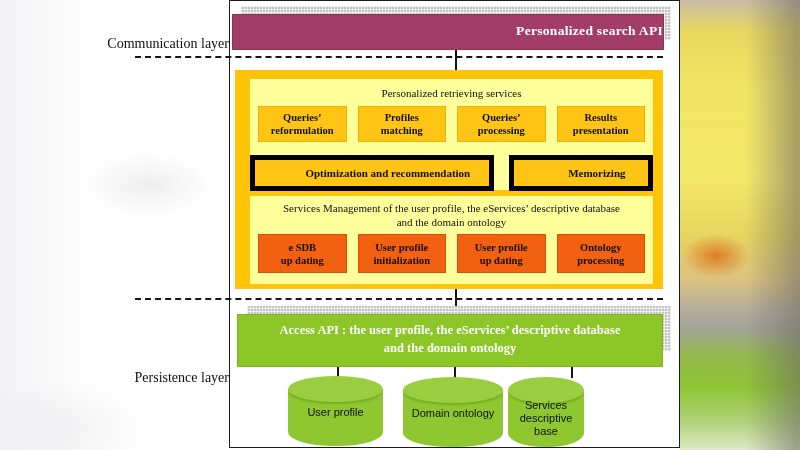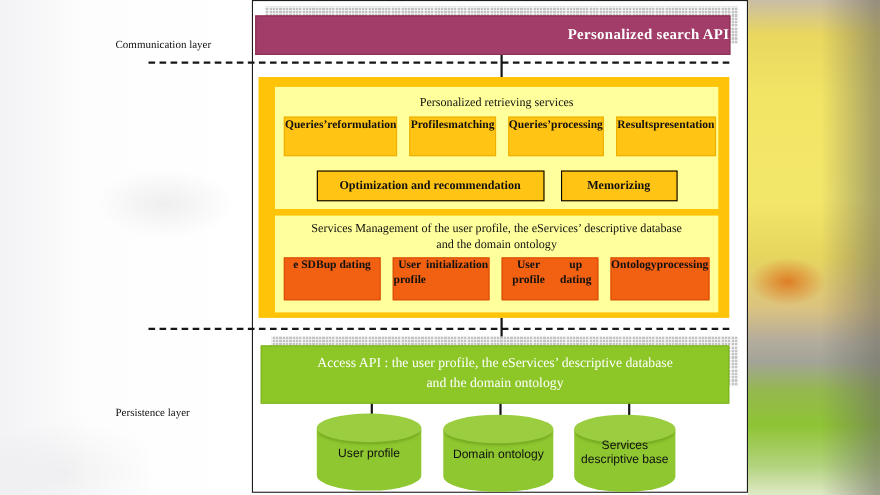--- a/index.html
+++ b/index.html
@@ -21,53 +21,53 @@
   
   .panel{position:absolute;left:229px;top:0;width:451px;height:448px;
          background:#ffffff;border:1px solid #1c1c1c;box-sizing:border-box;}
 
   .hatch{background-color:#c3c3c3;
     background-image:
       repeating-linear-gradient(90deg, rgba(255,255,255,0.65) 0 1px, rgba(0,0,0,0) 1px 3px),
       repeating-linear-gradient(0deg, rgba(255,255,255,0.65) 0 1px, rgba(0,0,0,0) 1px 3px);}
 
   
-  .layer-label{position:absolute;left:105px;width:124px;text-align:left;
-               font-size:10px;color:#101010;}
+  .layer-label{position:absolute;left:105px;width:124px;text-align:right;
+               font-size:14px;color:#101010;}
   .divider{position:absolute;left:135px;width:528px;height:0;
            border-top:2px dashed #161616;}
   .vline{position:absolute;width:2px;background:#161616;}
 
   
   .search-api{position:absolute;left:2px;top:13px;width:430px;height:34px;
       background:#a13d68;border:1px solid #8c3156;color:#ffffff;
       font-weight:bold;font-size:13.5px;letter-spacing:.3px;text-align:right;
       line-height:32px;z-index:2;}
   .search-api-shadow{position:absolute;left:11px;top:5px;width:430px;height:34px;z-index:1;}
 
   
   .process-box{position:absolute;left:5px;top:69px;width:428px;height:219px;
                background:#ffc408;z-index:2;}
   .sub-panel{position:absolute;left:15px;width:403px;background:#ffff9c;}
   .sub1{top:9px;height:111px;}
   .sub2{top:126px;height:88px;}
   .sub-title{text-align:center;font-size:11px;color:#111;padding-top:7px;line-height:14px;}
   .svc-row{display:flex;gap:11px;padding:0 8px;margin-top:6px;}
   .svc{flex:1;height:34px;background:#ffc414;border:1px solid #edb106;
-       display:flex;justify-content:center;text-align:center;
+       display:flex;flex-direction:column;justify-content:center;text-align:center;
        font-weight:bold;font-size:10.5px;line-height:13px;color:#111;}
   .svc-row2{display:flex;gap:15px;justify-content:center;margin-top:13px;}
-  .svc-wide{height:26px;background:#ffc414;border:1px solid #000000;
+  .svc-wide{height:26px;background:#ffc414;border:5px solid #000000;
        display:flex;align-items:center;justify-content:center;
-       font-weight:bold;font-size:11px;color:#111;}
+       font-weight:bold;font-size:11px;color:#111;padding-left:32px;}
   .svc-orange{height:37px;background:#f26011;border:1px solid #d84f07;}
 
   
   .access-api{position:absolute;left:7px;top:313px;width:424px;height:45px;
-      background:#8cc627;border:1px solid #7db31e;color:#ffffff;font-weight:normal;
+      background:#8cc627;border:1px solid #7db31e;color:#ffffff;font-weight:bold;
       font-size:12.5px;text-align:center;padding-top:6px;line-height:18px;z-index:2;}
   .access-api-shadow{position:absolute;left:17px;top:305px;width:424px;height:45px;z-index:1;}
 
   .cyl{position:absolute;z-index:2;}
   .cyl-top{position:absolute;left:0;right:0;top:0;height:26px;border-radius:50%;
            background:#9ace40;box-shadow:0 3px 2px -1px rgba(96,140,20,0.45);z-index:2;}
   .cyl-body{position:absolute;left:0;right:0;top:13px;bottom:0;background:#8ec72f;
             border-radius:0 0 48% 48% / 0 0 14px 14px;}
   .cyl-label{position:absolute;left:0;right:0;z-index:3;text-align:center;
              font-family:"Liberation Sans","DejaVu Sans",sans-serif;
@@ -168,21 +168,21 @@
 
     <div class="cyl" style="left:173px;top:376px;width:100px;height:70px;">
       <div class="cyl-top"></div>
       <div class="cyl-body"></div>
       <div class="cyl-label" style="top:30px;">
         <div>Domain ontology</div>
         <div></div>
       </div>
     </div>
 
-    <div class="cyl" style="left:292px;top:376px;width:92px;height:70px;">
+    <div class="cyl" style="left:278px;top:376px;width:76px;height:70px;">
       <div class="cyl-top"></div>
       <div class="cyl-body"></div>
       <div class="cyl-label" style="top:22px;">
         <div>Services</div>
         <div>descriptive base</div>
       </div>
     </div>
 
   </div>
 

